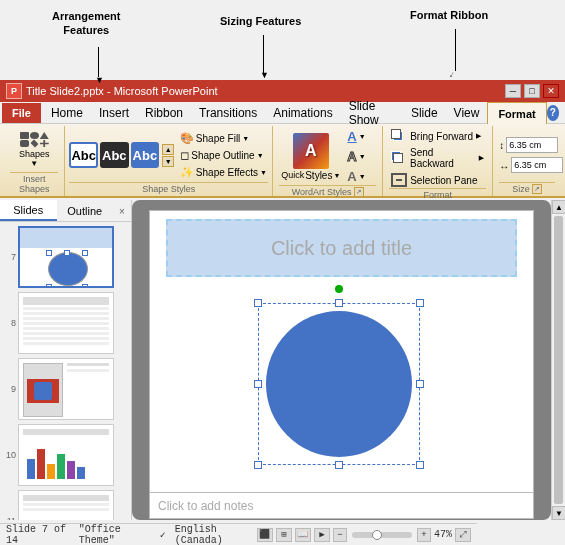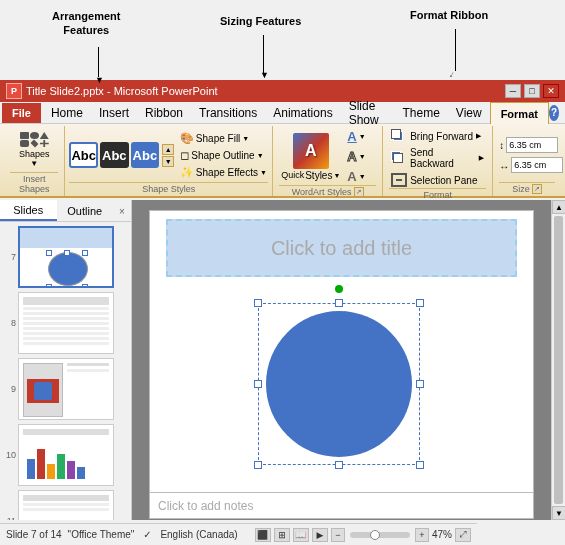--- a/index.html
+++ b/index.html
@@ -72,21 +72,21 @@
   </div>
 
   <div id="menubar" style="position:absolute; top:102px; left:0; width:565px; height:22px; background:#f0f0f0; display:flex; align-items:center; padding:0 2px; border-bottom:1px solid #ccc;">
     <div style="background:#c0392b; color:#fff; padding:2px 10px; font-size:11px; font-weight:bold; margin-right:2px; height:20px; display:flex; align-items:center; cursor:pointer;">File</div>
     <div class="menu-item">Home</div>
     <div class="menu-item">Insert</div>
     <div class="menu-item">Ribbon</div>
     <div class="menu-item">Transitions</div>
     <div class="menu-item">Animations</div>
     <div class="menu-item">Slide Show</div>
-    <div class="menu-item">Theme</div>
+    <div class="menu-item">Slide</div>
     <div class="menu-item">View</div>
     <div style="padding:2px 10px; font-size:11px; font-weight:bold; height:22px; display:flex; align-items:center; cursor:pointer; background:#f9f3e8; border:1px solid #c8a040; border-bottom:none; margin-bottom:-1px; position:relative; z-index:2;">Format</div>
     <div style="flex:1;"></div>
     <div style="width:16px; height:16px; background:#4472c4; color:#fff; border-radius:50%; display:flex; align-items:center; justify-content:center; font-size:10px; font-weight:bold; cursor:pointer; margin-right:4px;">?</div>
   </div>
 
   <div id="ribbon" style="position:absolute; top:124px; left:0; width:565px; height:74px; background:linear-gradient(to bottom, #f9f3e8, #ede0b8); border-bottom:2px solid #c8a040; display:flex; align-items:stretch; padding:2px 4px 0 4px; gap:0;">
 
     <div style="display:flex; flex-direction:column; align-items:center; padding:2px 6px; border-right:1px solid #d4b870; min-width:55px;">
       <div style="flex:1; display:flex; align-items:center; justify-content:center;">
@@ -295,21 +295,21 @@
           <div style="width:96px; height:62px; background:#fff; border:1px solid #ccc; position:relative; overflow:hidden; flex-shrink:0;">
             <div style="position:absolute; top:4px; left:4px; right:4px; height:6px; background:#ddd;"></div>
             <div style="position:absolute; top:12px; left:4px; right:4px; height:3px; background:#eee;"></div>
             <div style="position:absolute; top:17px; left:4px; right:4px; height:3px; background:#eee;"></div>
           </div>
         </div>
       </div>
     </div>
 
     <div class="slide-area-wrapper">
-      <div id="slide-area" style="flex:1; background:#808080; display:flex; flex-direction:column; align-items:center; justify-content:flex-start; padding:10px 10px 0 10px; position:relative; overflow:hidden;">
+      <div id="slide-area" style="flex:1; background:#808080; display:flex; flex-direction:column; align-items:center; justify-content:flex-start; padding:10px 10px 0 10px; position:relative; overflow:hidden;border-radius:8px;">
 
         <div id="slide-canvas" style="width:385px; height:283px; background:#fff; border:1px solid #bbb; position:relative; overflow:hidden;">
 
           <div style="position:absolute; top:8px; left:16px; right:16px; height:58px; border:2px dashed #9ecfef; background:#c5d9f1; display:flex; align-items:center; justify-content:center;">
             <span style="font-size:20px; color:#aaa;">Click to add title</span>
           </div>
 
           <div style="position:absolute; top:92px; left:108px; width:162px; height:162px;">
 
             <div style="position:absolute; inset:0; border:1px dashed #4472c4;"></div>
@@ -335,21 +335,21 @@
       </div>
 
       <div style="width:14px; background:#f0f0f0; border-left:1px solid #ccc; display:flex; flex-direction:column;">
         <div style="width:14px; height:14px; background:#ddd; border:1px solid #bbb; display:flex; align-items:center; justify-content:center; font-size:8px; cursor:pointer;">▲</div>
         <div style="flex:1; background:#c0c0c0; margin:2px; border-radius:2px; cursor:pointer;"></div>
         <div style="width:14px; height:14px; background:#ddd; border:1px solid #bbb; display:flex; align-items:center; justify-content:center; font-size:8px; cursor:pointer;">▼</div>
       </div>
     </div>
   </div>
 
-  <div id="statusbar" style="position:absolute; bottom:0; left:0; width:477px; height:22px; background:#f0f0f0; border-top:1px solid #ccc; display:flex; align-items:center; justify-content:space-between; padding:0 6px; font-size:10px;">
+  <div id="statusbar" style="position:absolute; bottom:0; left:0; width:477px; height:22px; background:#f0f0f0; border-top:1px solid #ccc; display:flex; align-items:center; justify-content:space-between; padding:0 6px; font-size:10px;font-family:Liberation Mono, monospace;">
     <div style="display:flex; align-items:center; gap:6px;">
       <span>Slide 7 of 14</span>
       <span>"Office Theme"</span>
       <div style="width:14px; height:14px; display:flex; align-items:center; justify-content:center; cursor:pointer; font-size:10px;">✓</div>
       <span>English (Canada)</span>
     </div>
     <div style="display:flex; align-items:center; gap:3px;">
       <div style="width:16px; height:14px; background:#ddd; border:1px solid #bbb; display:flex; align-items:center; justify-content:center; font-size:9px; cursor:pointer;">⬛</div>
       <div style="width:16px; height:14px; background:#ddd; border:1px solid #bbb; display:flex; align-items:center; justify-content:center; font-size:9px; cursor:pointer;">⊞</div>
       <div style="width:16px; height:14px; background:#ddd; border:1px solid #bbb; display:flex; align-items:center; justify-content:center; font-size:9px; cursor:pointer;">📖</div>

